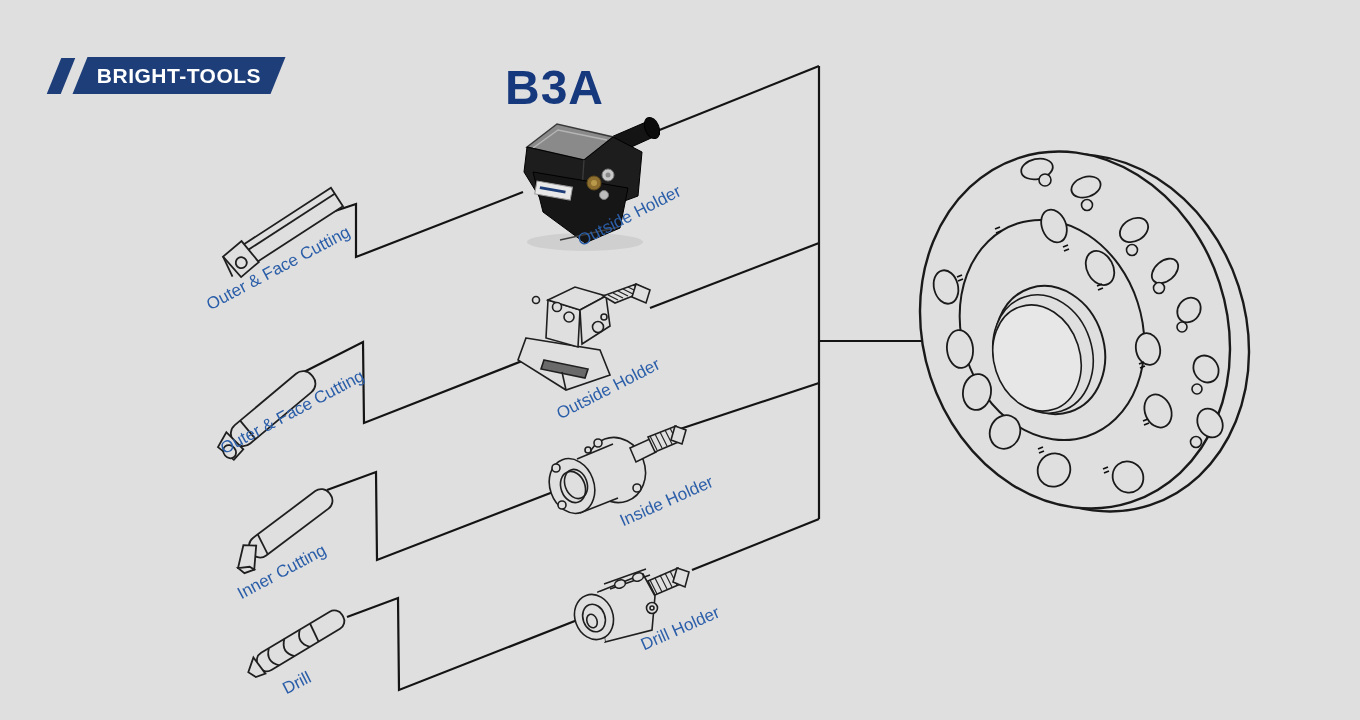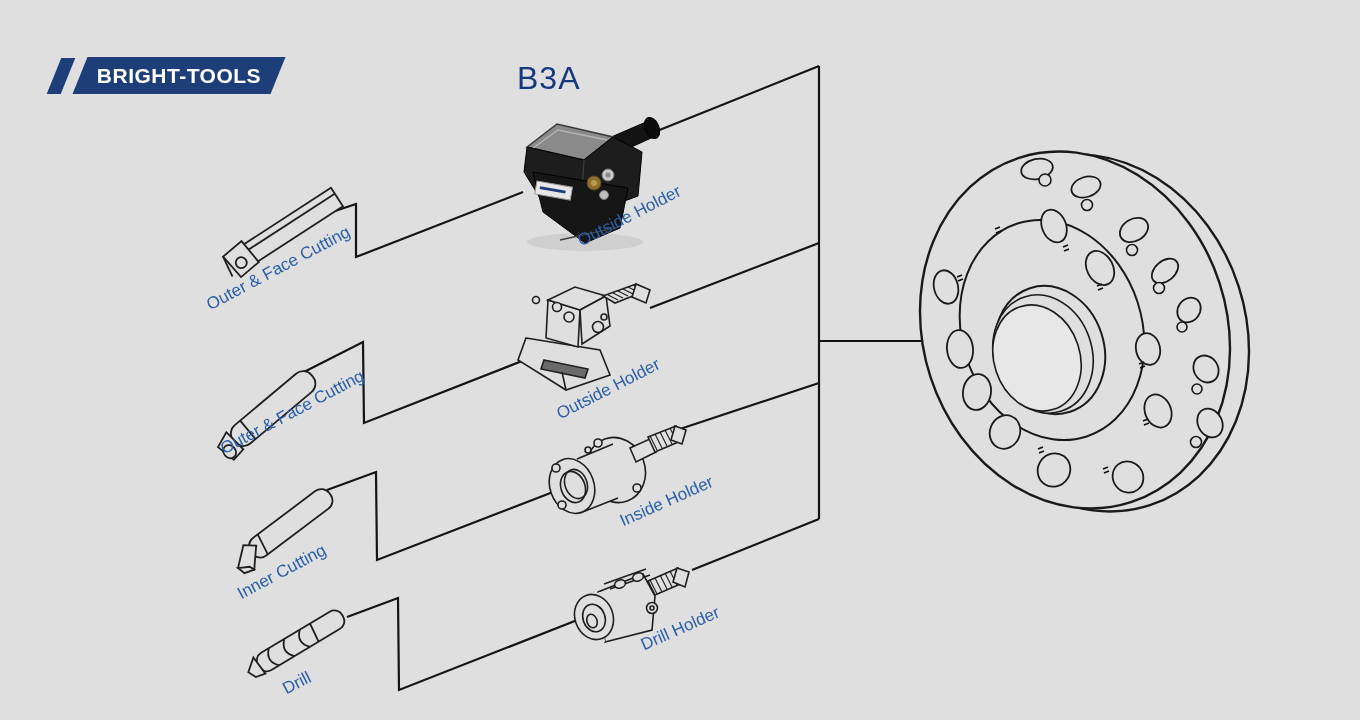--- a/index.html
+++ b/index.html
@@ -24,21 +24,21 @@
   }
   .logo-main span{
     transform:skewX(22deg);
     color:#ffffff;font-weight:bold;font-size:21px;letter-spacing:.5px;
     white-space:nowrap;
   }
 
   
   .diagram-title{
     position:absolute;left:505px;top:60px;
-    color:#16387d;font-size:32px;font-weight:normal;letter-spacing:1px;margin-left:12px;
+    color:#16387d;font-size:48px;font-weight:bold;letter-spacing:1px;
   }
 
   
   .lbl{
     position:absolute;color:#2b5ea8;font-size:17px;white-space:nowrap;
     transform-origin:0 50%;
   }
   .r28{transform:rotate(-28deg);}
   .r27{transform:rotate(-27deg);}
   .r24{transform:rotate(-24deg);}

